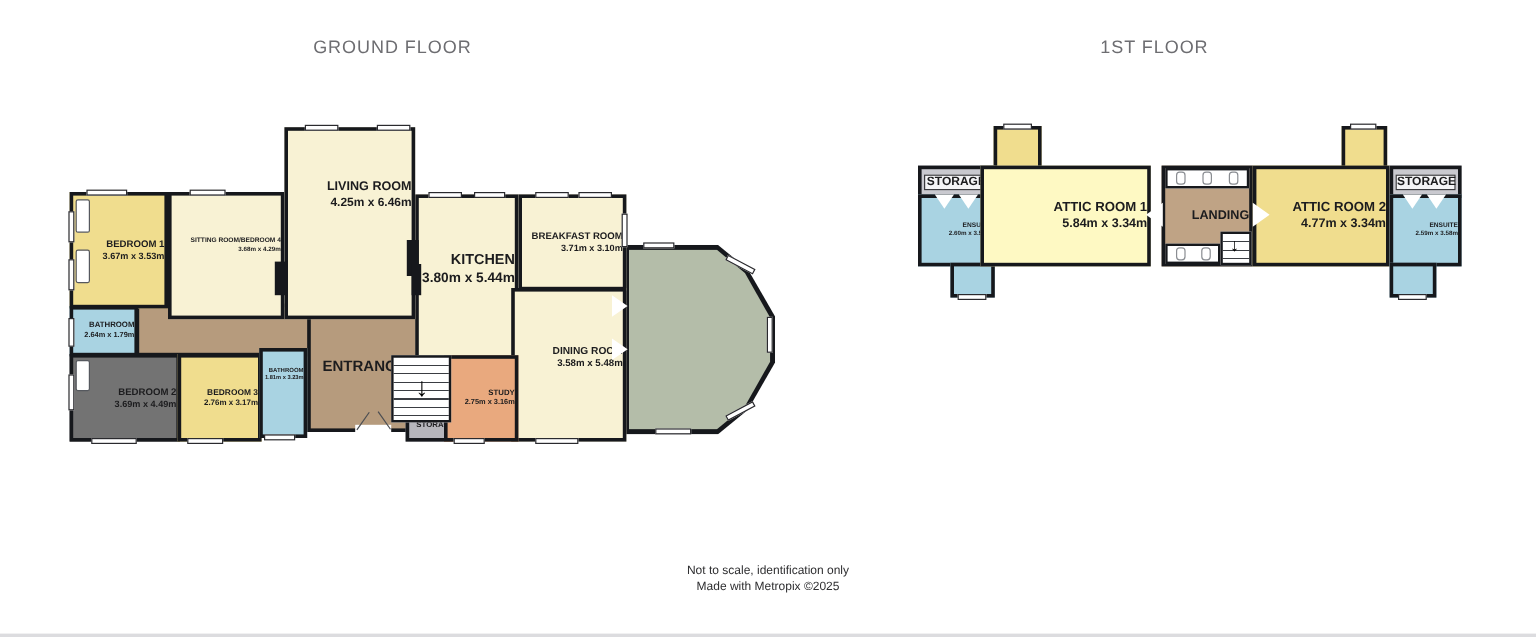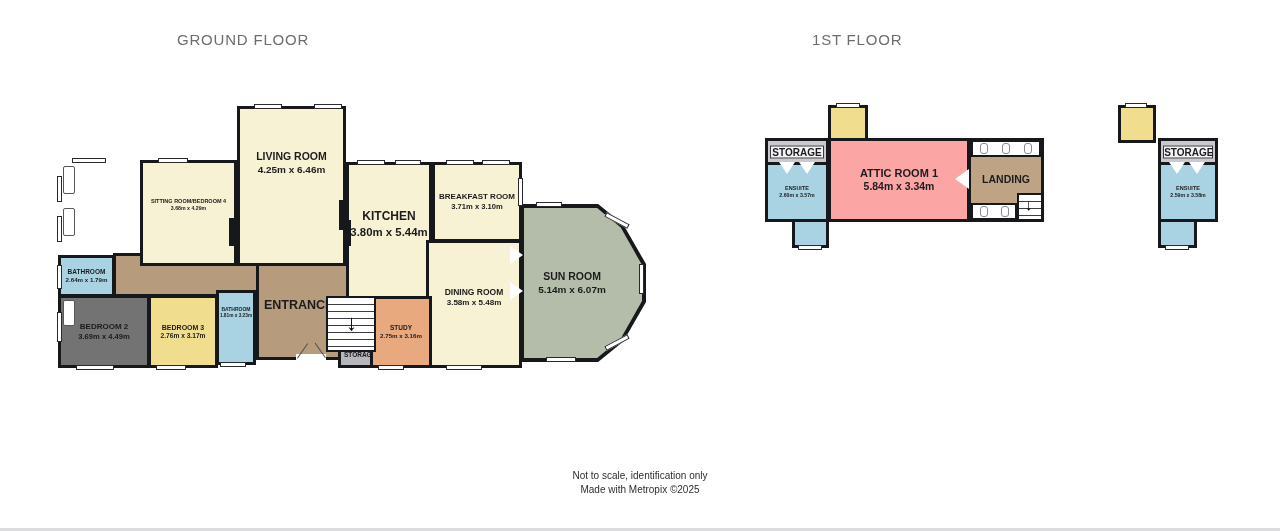--- a/index.html
+++ b/index.html
@@ -1,22 +1,22 @@
 <!DOCTYPE html>
 <html><head>
 <meta charset="utf-8">
 <style>
   html,body{margin:0;padding:0;}
   body{width:1280px;height:531px;position:relative;background:#ffffff;overflow:hidden;
        font-family:"Liberation Sans","DejaVu Sans",sans-serif;}
-  .title{position:absolute;text-align:left;color:#6d6d71;font-size:15px;letter-spacing:.8px;}
+  .title{position:absolute;text-align:center;color:#6d6d71;font-size:15px;letter-spacing:.8px;}
   .plan{position:absolute;}
   .room{position:absolute;border:3px solid #16181c;box-sizing:border-box;}
   .lbl{position:absolute;left:0;right:0;top:50%;transform:translateY(-50%);
-       text-align:center;font-weight:bold;color:#1c1c1e;line-height:1.3;white-space:nowrap;}
+       text-align:right;font-weight:bold;color:#1c1c1e;line-height:1.3;white-space:nowrap;}
   .lbl .nm,.lbl .dm{display:block;}
   .lbl .dm{font-size:.95em;}
   .winh{position:absolute;height:5px;background:#fff;border:1px solid #2a2a2e;box-sizing:border-box;z-index:6;}
   .winv{position:absolute;width:5px;background:#fff;border:1px solid #2a2a2e;box-sizing:border-box;z-index:6;}
   .furn{position:absolute;background:#fff;border:1px solid #55585e;box-sizing:border-box;z-index:5;border-radius:2px;}
   .chim{position:absolute;background:#16181c;z-index:6;}
   .stairs{position:absolute;background:#fff;border:2px solid #16181c;box-sizing:border-box;z-index:7;
           background-image:repeating-linear-gradient(to bottom,#fff 0 6px,#3a3d42 6px 7px);}
   .sarrow{position:absolute;font-weight:bold;color:#000;z-index:8;line-height:1;}
   .tri{position:absolute;width:0;height:0;z-index:7;}
@@ -34,34 +34,36 @@
 
 <div class="title" style="left:177px;top:31px;width:300px;">GROUND FLOOR</div>
 <div class="title" style="left:812px;top:31px;width:300px;">1ST FLOOR</div>
 
 <div class="plan" style="left:58px;top:100px;width:590px;height:272px;">
 
   <div style="position:absolute;left:462px;top:104px;width:126px;height:158px;background:#16181c;
               clip-path:polygon(0 0,62% 0,82% 13%,100% 38%,100% 62%,82% 87%,62% 100%,0 100%);">
     <div style="position:absolute;left:4px;top:4px;right:4px;bottom:4px;background:#b4bda9;
                 clip-path:polygon(0 0,62% 0,82% 13%,100% 38%,100% 62%,82% 87%,62% 100%,0 100%);"></div>
-    <div class="lbl" style="font-size:10.5px;padding-right:22px;">
-      <span class="nm">SUN ROOM</span>
-      <span class="dm">5.14m x 6.07m</span>
-    </div>
   </div>
 
   <div class="room" style="left:55px;top:153px;width:146px;height:44px;background:#b69b7d;"></div>
   <div class="room" style="left:316px;top:158px;width:48px;height:42px;background:#b69b7d;"></div>
   <div class="room" style="left:198px;top:158px;width:122px;height:102px;background:#b69b7d;">
     <div class="lbl" style="font-size:12.5px;top:46%;">
       <span class="nm">ENTRANCE HALL</span>
     </div>
   </div>
 
+  <div class="room" style="left:0px;top:60px;width:82px;height:97px;background:#f0dd8e;">
+    <div class="lbl" style="font-size:8px;">
+      <span class="nm">BEDROOM 1</span>
+      <span class="dm">3.67m x 3.53m</span>
+    </div>
+  </div>
 
   <div class="room" style="left:82px;top:60px;width:97px;height:106px;background:#f8f2d4;">
     <div class="lbl" style="font-size:5.5px;top:42%;">
       <span class="nm">SITTING ROOM/BEDROOM 4</span>
       <span class="dm">3.68m x 4.29m</span>
     </div>
   </div>
 
   <div class="room" style="left:179px;top:6px;width:109px;height:160px;background:#f8f2d4;z-index:2;">
     <div class="lbl" style="font-size:10.5px;top:35%;">
@@ -185,21 +187,21 @@
   </div>
 
   <div class="room" style="left:0px;top:57px;width:64px;height:60px;background:#a9d3e2;">
     <div class="lbl" style="font-size:5.5px;">
       <span class="nm">ENSUITE</span>
       <span class="dm">2.60m x 3.57m</span>
     </div>
   </div>
   <div class="room" style="left:27px;top:114px;width:37px;height:29px;background:#a9d3e2;"></div>
 
-  <div class="room" style="left:63px;top:33px;width:142px;height:84px;background:#fca5a5;">
+  <div class="room" style="left:52px;top:33px;width:142px;height:84px;background:#fef9c3;">
     <div class="lbl" style="font-size:11px;">
       <span class="nm">ATTIC ROOM 1</span>
       <span class="dm">5.84m x 3.34m</span>
     </div>
   </div>
 
   <div class="room" style="left:203px;top:33px;width:76px;height:84px;background:#bfa385;">
     <div class="lbl" style="font-size:10.5px;">
       <span class="nm">LANDING</span>
     </div>
@@ -212,20 +214,26 @@
   <div class="paneBox" style="left:206px;top:98px;width:46px;height:17px;">
     <div class="pane"></div>
     <div class="pane"></div>
   </div>
   <div class="stairs" style="left:252px;top:88px;width:26px;height:28px;"></div>
   <div class="sarrow" style="left:260px;top:92px;font-size:15px;">↓</div>
 
   <div class="tri" style="left:190px;top:64px;border-top:10px solid transparent;border-bottom:10px solid transparent;border-right:14px solid #fff;"></div>
   <div class="tri" style="left:279px;top:64px;border-top:10px solid transparent;border-bottom:10px solid transparent;border-left:14px solid #fff;"></div>
 
+  <div class="room" style="left:279px;top:33px;width:114px;height:84px;background:#f0dd8e;">
+    <div class="lbl" style="font-size:11px;">
+      <span class="nm">ATTIC ROOM 2</span>
+      <span class="dm">4.77m x 3.34m</span>
+    </div>
+  </div>
 
   <div class="room" style="left:393px;top:33px;width:60px;height:27px;background:#c9c9cf;">
     <div class="storLbl" style="font-size:10px;">STORAGE</div>
   </div>
 
   <div class="room" style="left:393px;top:57px;width:60px;height:60px;background:#a9d3e2;">
     <div class="lbl" style="font-size:5.5px;">
       <span class="nm">ENSUITE</span>
       <span class="dm">2.59m x 3.58m</span>
     </div>

